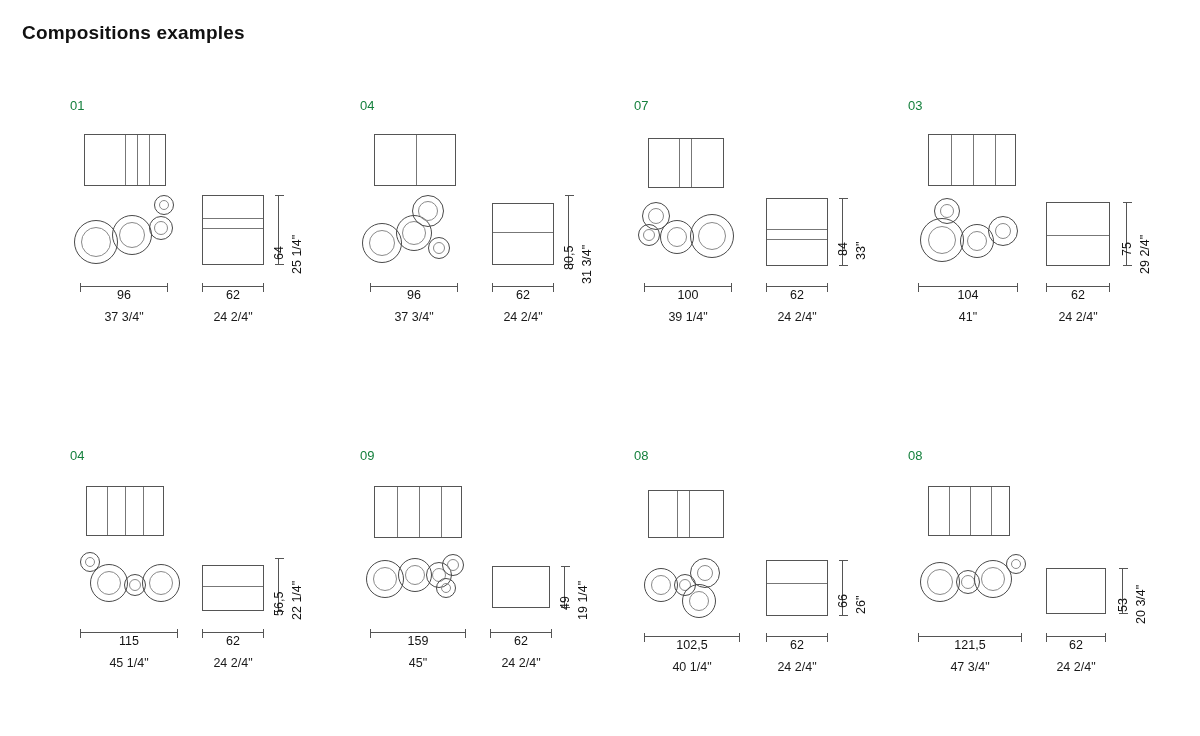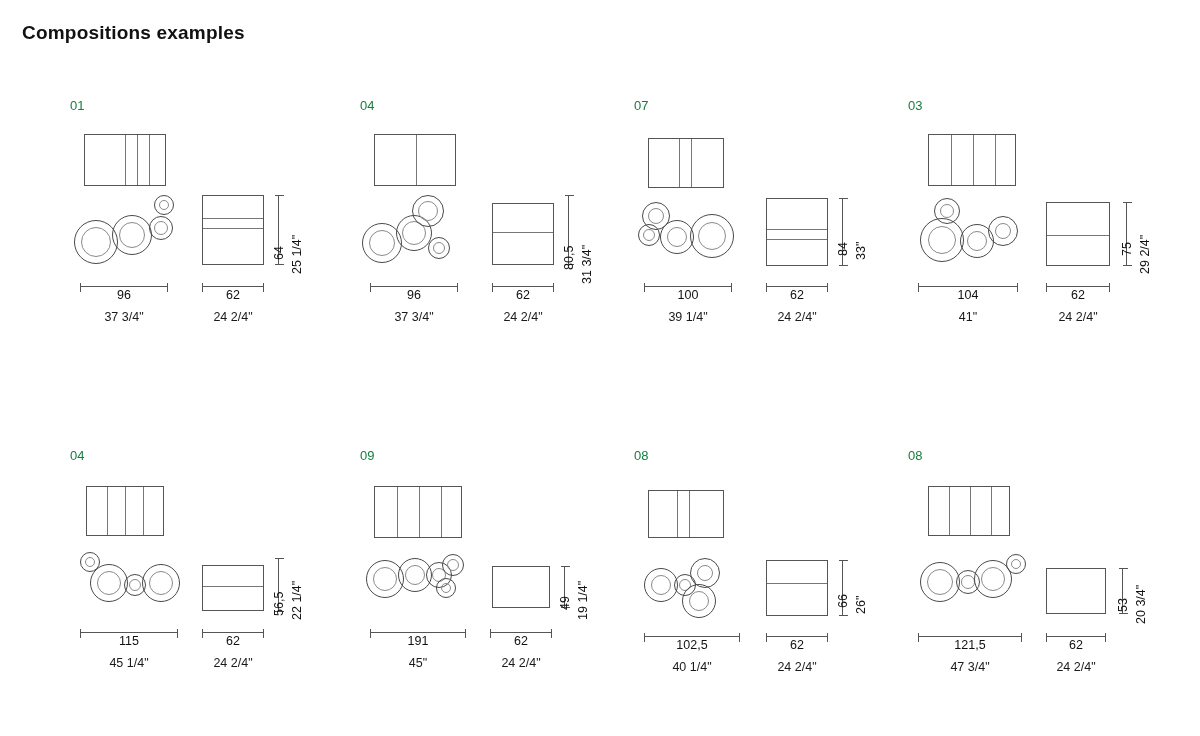--- a/index.html
+++ b/index.html
@@ -349,21 +349,21 @@
       <div class="ring inner" style="left:77px; top:35px; width:10px; height:10px;"></div>
     </div>
 
     <div class="sideblock" style="left:180px; top:118px; width:58px; height:42px;"></div>
 
     <div class="dim-v" style="left:252px; top:118px; height:42px;"></div>
     <div class="dim-text vert" style="left:246px; top:162px;">49</div>
     <div class="dim-text vert" style="left:264px; top:172px;">19 1/4"</div>
 
     <div class="dim-h" style="left:58px; top:184px; width:96px;"></div>
-    <div class="dim-text" style="left:58px; top:186px; width:96px;">191</div>
+    <div class="dim-text" style="left:58px; top:186px; width:96px;">159</div>
     <div class="dim-h" style="left:178px; top:184px; width:62px;"></div>
     <div class="dim-text" style="left:178px; top:186px; width:62px;">62</div>
 
     <div class="label-row" style="left:58px; top:208px; width:96px;">45"</div>
     <div class="label-row" style="left:171px; top:208px; width:76px;">24 2/4"</div>
   </div>
 
   <div class="comp" style="left:586px; top:448px;">
     <div class="comp-label">08</div>
 

